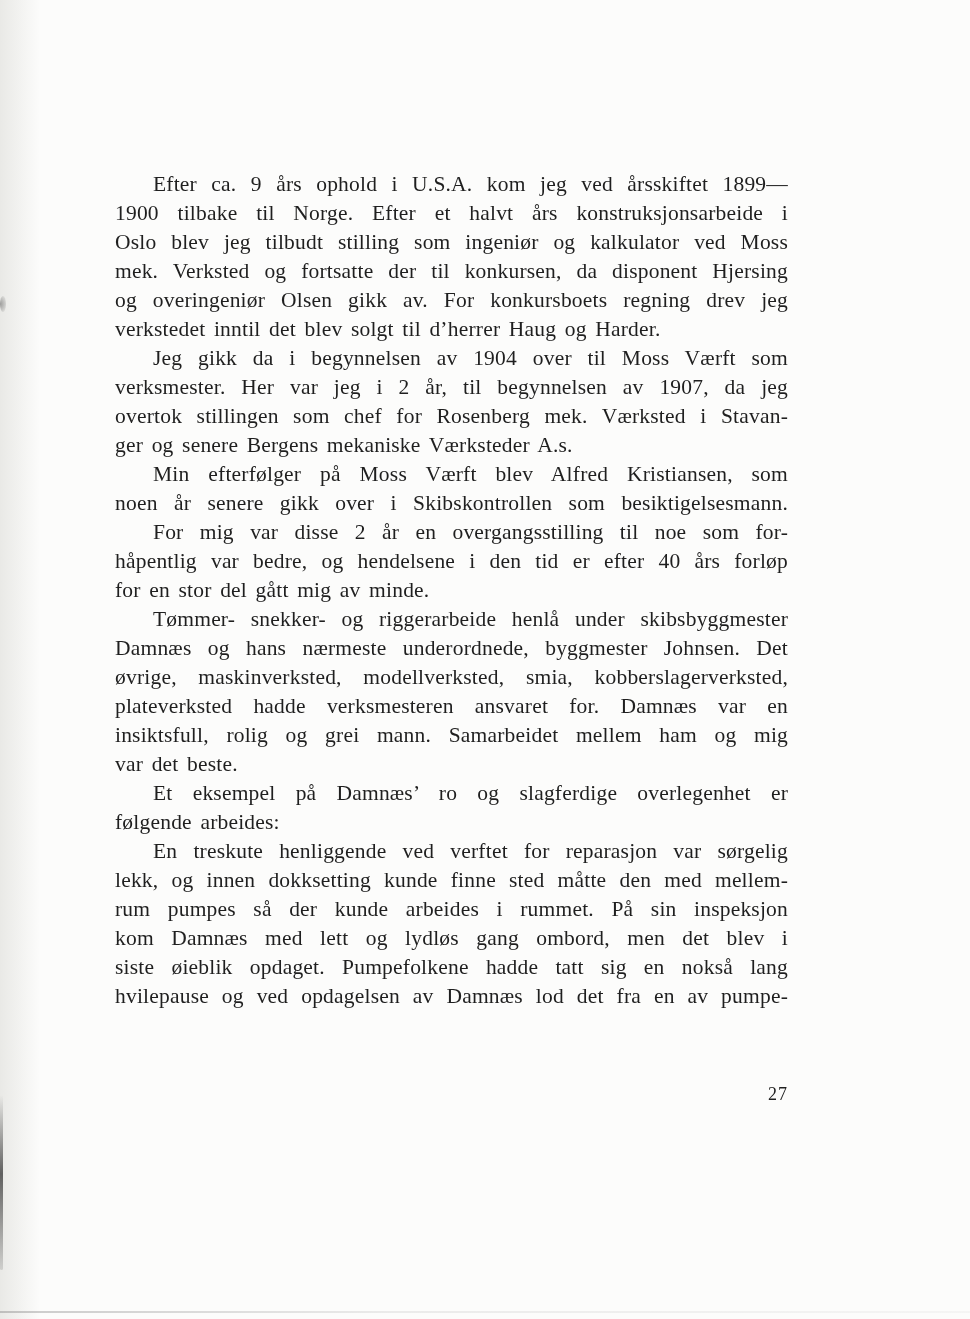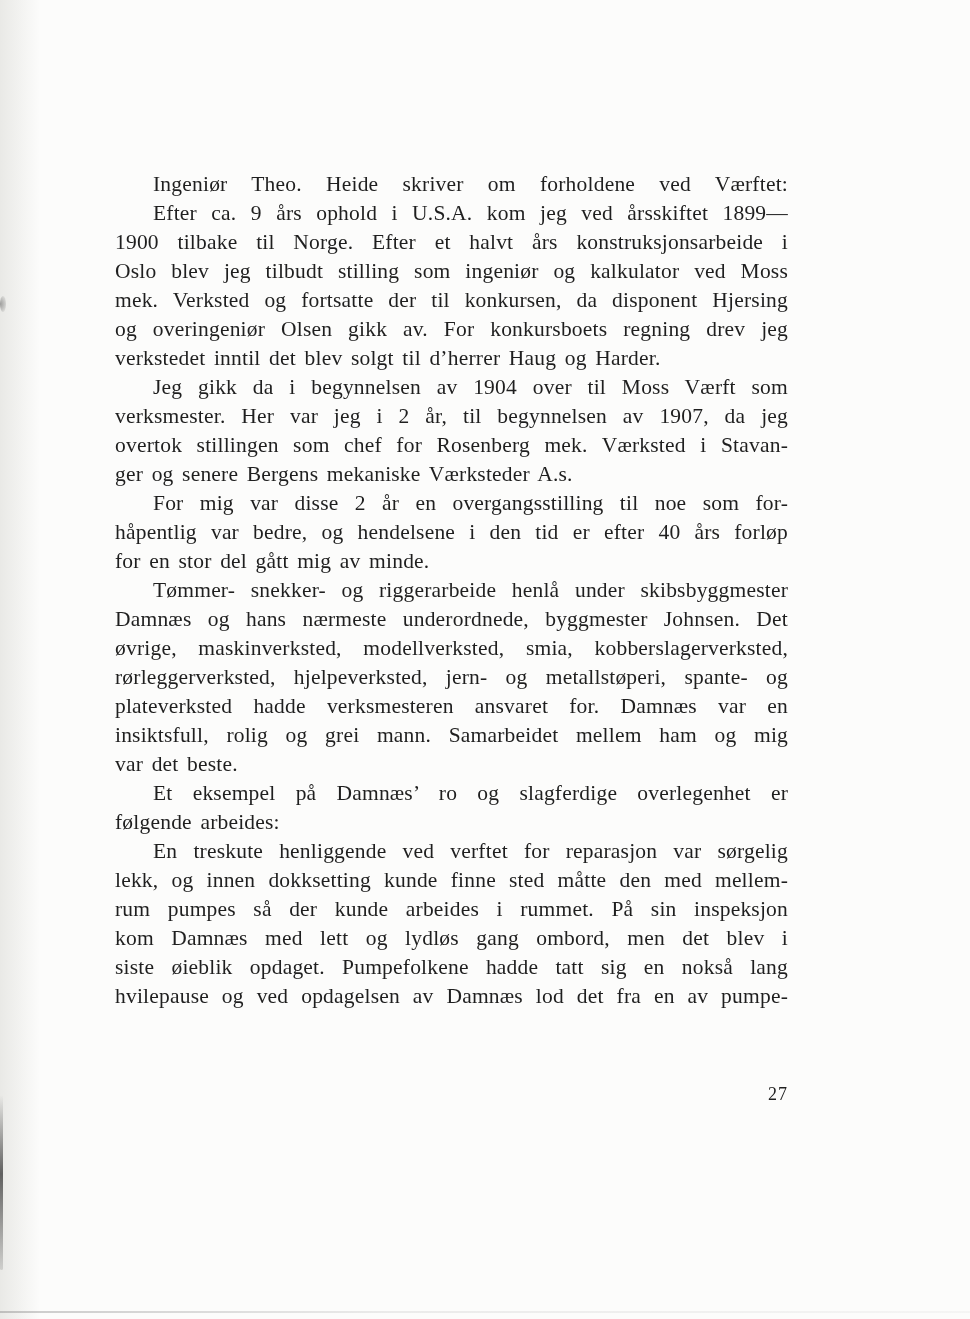--- a/index.html
+++ b/index.html
@@ -78,47 +78,47 @@
 </head>
 <body>
 
 <div class="page">
   <div class="edge-gradient-left"></div>
   <div class="edge-dark-sliver"></div>
   <div class="edge-speck"></div>
   <div class="edge-bottom-line"></div>
 
   <div class="text-block">
-      <div class="paragraph p-0">
-        <div class="line indent">Ingeniør Theo. Heide skriver om forholdene ved Værftet:</div>
-      </div>
       <div class="paragraph p-1">
         <div class="line indent">Efter ca. 9 års ophold i U.S.A. kom jeg ved årsskiftet 1899—</div>
         <div class="line">1900 tilbake til Norge. Efter et halvt års konstruksjonsarbeide i</div>
         <div class="line">Oslo blev jeg tilbudt stilling som ingeniør og kalkulator ved Moss</div>
         <div class="line">mek. Verksted og fortsatte der til konkursen, da disponent Hjersing</div>
         <div class="line">og overingeniør Olsen gikk av. For konkursboets regning drev jeg</div>
         <div class="line last">verkstedet inntil det blev solgt til d’herrer Haug og Harder.</div>
       </div>
       <div class="paragraph p-2">
         <div class="line indent">Jeg gikk da i begynnelsen av 1904 over til Moss Værft som</div>
         <div class="line">verksmester. Her var jeg i 2 år, til begynnelsen av 1907, da jeg</div>
         <div class="line">overtok stillingen som chef for Rosenberg mek. Værksted i Stavan-</div>
         <div class="line last">ger og senere Bergens mekaniske Værksteder A.s.</div>
       </div>
+      <div class="paragraph p-3">
+        <div class="line indent">Min efterfølger på Moss Værft blev Alfred Kristiansen, som</div>
+        <div class="line">noen år senere gikk over i Skibskontrollen som besiktigelsesmann.</div>
+      </div>
       <div class="paragraph p-4">
         <div class="line indent">For mig var disse 2 år en overgangsstilling til noe som for-</div>
         <div class="line">håpentlig var bedre, og hendelsene i den tid er efter 40 års forløp</div>
         <div class="line last">for en stor del gått mig av minde.</div>
       </div>
       <div class="paragraph p-5">
         <div class="line indent">Tømmer- snekker- og riggerarbeide henlå under skibsbyggmester</div>
         <div class="line">Damnæs og hans nærmeste underordnede, byggmester Johnsen. Det</div>
         <div class="line">øvrige, maskinverksted, modellverksted, smia, kobberslagerverksted,</div>
-        <div class="line">rørleggerverksted, hjelpeverksted, jern- og metallstøperi, spante- og</div>
         <div class="line">plateverksted hadde verksmesteren ansvaret for. Damnæs var en</div>
         <div class="line">insiktsfull, rolig og grei mann. Samarbeidet mellem ham og mig</div>
         <div class="line last">var det beste.</div>
       </div>
       <div class="paragraph p-6">
         <div class="line indent">Et eksempel på Damnæs’ ro og slagferdige overlegenhet er</div>
         <div class="line last">følgende arbeides:</div>
       </div>
       <div class="paragraph p-7">
         <div class="line indent">En treskute henliggende ved verftet for reparasjon var sørgelig</div>

